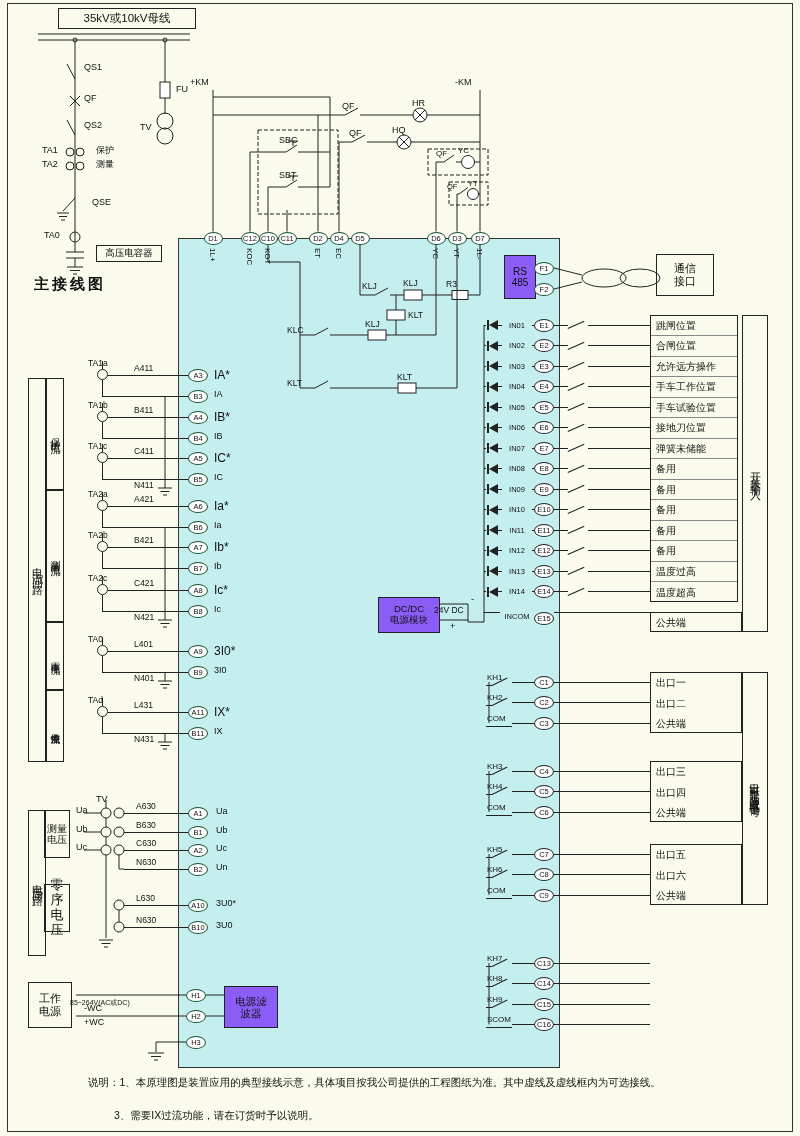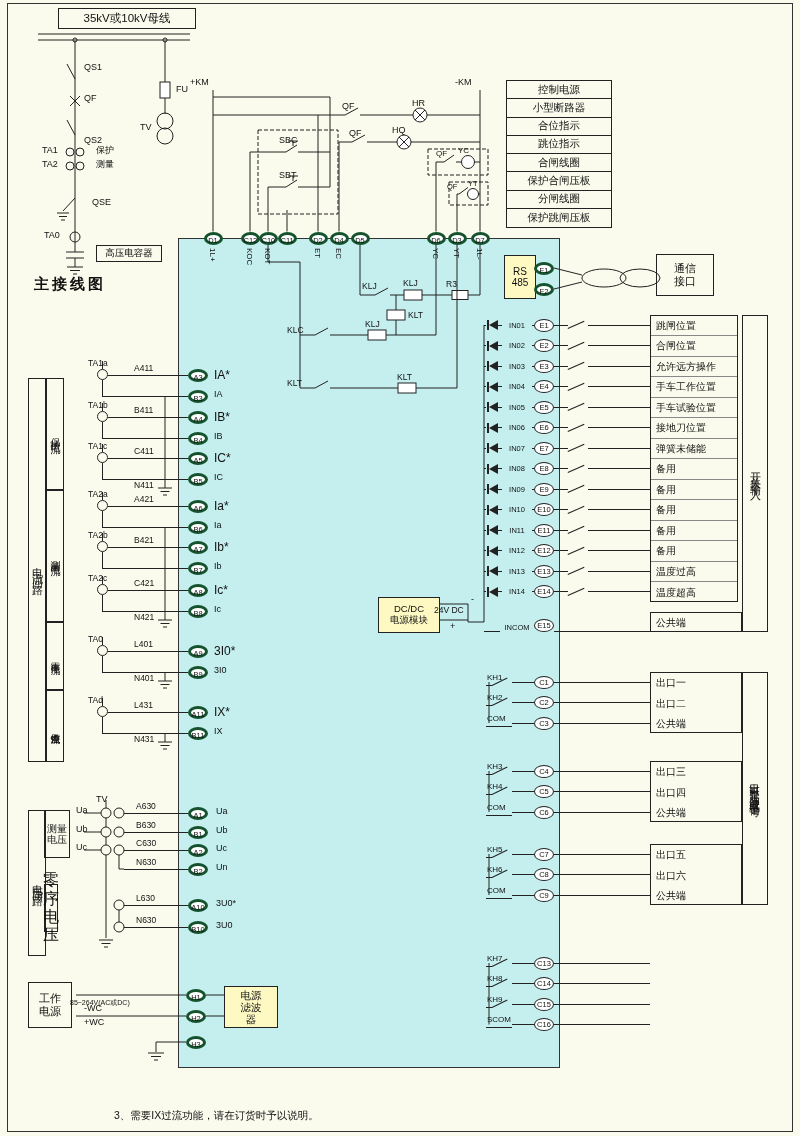--- a/index.html
+++ b/index.html
@@ -7,22 +7,22 @@
 #page{position:relative;width:800px;height:1136px;background:#fafbec;overflow:hidden}
 #frame{position:absolute;left:7px;top:3px;width:786px;height:1129px;border:1px solid #333;z-index:1}
 #device{position:absolute;left:178px;top:238px;width:382px;height:830px;background:#c5eeee;border:1px solid #333;z-index:2}
 svg.layer{position:absolute;left:0;top:0;z-index:3}
 svg line{stroke:#222;stroke-width:1}
 svg circle,svg ellipse,svg rect{stroke:#222;fill:none}
 svg .f{fill:#fff}
 svg .dsh{stroke-dasharray:4 2}
 .lbl{position:absolute;z-index:6;font-size:9px;line-height:1.1;white-space:nowrap}
 .box{position:absolute;z-index:5;border:1px solid #222;display:flex;align-items:center;justify-content:center;text-align:center;line-height:1.15}
-.white{background:#fef9c3}
-.term{position:absolute;width:20px;height:13px;border:3px solid #14532d;border-radius:50%;background:#fff;font-size:7.5px;line-height:11px;text-align:center;z-index:7}
+.white{background:#8b5cf6}
+.term{position:absolute;width:20px;height:13px;border:1px solid #14532d;border-radius:50%;background:#fff;font-size:7.5px;line-height:11px;text-align:center;z-index:7}
 .term-i{width:20px;height:13px;border:1px solid #222;border-radius:50%;background:#fff;font-size:7.5px;line-height:11px;text-align:center;z-index:7;flex:none}
 .wire{height:1px;background:#222;flex:none}
 .grow{flex:1}
 .vstrip{position:absolute;border:1px solid #222;writing-mode:vertical-lr;text-orientation:upright;display:flex;align-items:center;justify-content:center;letter-spacing:4px;font-size:11px;z-index:5;background:transparent}
 
 #topterms{position:absolute;left:0;top:0;z-index:6}
 .tt{position:absolute;top:231.5px;width:20px;height:50px}
 .tt .term{left:0;top:0;width:19px}
 .tt .rot{position:absolute;left:4px;top:16px;writing-mode:vertical-lr;text-orientation:mixed;font-size:8px}
 #topterms .tt:nth-child(1){left:203.5px}#topterms .tt:nth-child(2){left:240.5px}
@@ -36,21 +36,21 @@
 #legend .lrow:last-child{border-bottom:none}
 
 #dinrows{position:absolute;left:484px;top:314.75px;z-index:6}
 .din-row{display:flex;align-items:center;height:20.5px;width:166px}
 .diode{width:12px;height:11px;position:relative;flex:none}
 .diode::before{content:"";position:absolute;right:0;top:0.5px;border-top:5px solid transparent;border-bottom:5px solid transparent;border-right:9px solid #222}
 .diode::after{content:"";position:absolute;left:1px;top:0.5px;width:2px;height:10px;background:#222}
 .in-lab{width:30px;font-size:7.5px;text-align:center;flex:none}
 .sw{width:20px;height:14px;position:relative;flex:none}
 .sw::before{content:"";position:absolute;left:0;bottom:3px;width:18px;height:1px;background:#222;transform:rotate(-24deg);transform-origin:left bottom}
-#incomrow{position:absolute;left:484px;top:611.75px;width:166px;height:20.5px;display:flex;align-items:flex-end;z-index:6}
+#incomrow{position:absolute;left:484px;top:611.75px;width:166px;height:20.5px;display:flex;align-items:flex-start;z-index:6}
 #incomrow .in-lab{width:34px}
 
 .desc-box{position:absolute;border:1px solid #222;z-index:5;--rh:20.5px}
 .desc-box .drow{height:var(--rh);display:flex;align-items:center;padding-left:5px;font-size:10px;border-bottom:1px solid #888}
 .desc-box.plain .drow{border-bottom:none}
 .desc-box .drow:last-child{border-bottom:none}
 
 .outrows{position:absolute;left:486px;z-index:6}
 .out-row{display:flex;align-items:center;height:20.5px;width:164px}
 .kh{width:26px;height:20.5px;position:relative;flex:none}
@@ -275,21 +275,21 @@
         <line x1="156" y1="1042" x2="156" y2="1052"></line>
       <line x1="148" y1="1053" x2="164" y2="1053"></line>
         <line x1="151" y1="1056.5" x2="161" y2="1056.5"></line>
         <line x1="154" y1="1060" x2="158" y2="1060"></line>
     </g>
   </svg>
 
   <div class="box" style="left:58px;top:8px;width:138px;height:21px;font-size:11.5px">35kV或10kV母线</div>
   <span class="lbl" style="left:84px;top:63px">QS1</span>
   <span class="lbl" style="left:84px;top:94px">QF</span>
-  <span class="lbl" style="left:84px;top:136px">QS2</span>
+  <span class="lbl" style="left:84px;top:121px">QS2</span>
   <span class="lbl" style="left:42px;top:146px">TA1</span>
   <span class="lbl" style="left:42px;top:160px">TA2</span>
   <span class="lbl" style="left:96px;top:146px">保护</span>
   <span class="lbl" style="left:96px;top:160px">测量</span>
   <span class="lbl" style="left:92px;top:198px">QSE</span>
   <span class="lbl" style="left:44px;top:231px">TA0</span>
   <div class="box" style="left:96px;top:245px;width:66px;height:17px;font-size:9.5px">高压电容器</div>
   <span class="lbl" style="left:176px;top:85px">FU</span>
   <span class="lbl" style="left:140px;top:123px">TV</span>
   <span class="lbl" style="left:34px;top:276px;font-size:15px;font-weight:bold;letter-spacing:3px">主接线图</span>
@@ -353,31 +353,20 @@
       <div class="tt">
       <div class="term">D3</div>
       <span class="rot">YT</span>
     </div>
       <div class="tt">
       <div class="term">D7</div>
       <span class="rot">1L-</span>
     </div>
     </div>
 
-  <div id="legend">
-
-  <div class="lrow">控制电源</div>
-      <div class="lrow">小型断路器</div>
-      <div class="lrow">合位指示</div>
-      <div class="lrow">跳位指示</div>
-      <div class="lrow">合闸线圈</div>
-      <div class="lrow">保护合闸压板</div>
-      <div class="lrow">分闸线圈</div>
-      <div class="lrow">保护跳闸压板</div>
-    </div>
 
   <div class="box white" style="left:504px;top:255px;width:32px;height:44px;flex-direction:column;font-size:10px">
     <span>RS</span>
     <span>485</span>
   </div>
   <div class="term" style="left:534px;top:261.5px">F1</div>
   <div class="term" style="left:534px;top:282.5px">F2</div>
   <div class="box" style="left:656px;top:254px;width:58px;height:42px;padding:0 13px;font-size:11px">通信接口</div>
 
   <div id="dinrows">
@@ -826,21 +815,21 @@
       <span class="lbl nl">N431</span>
       <div class="term t1">A11</div>
       <div class="term t2">B11</div>
       <span class="lbl l1">IX*</span>
       <span class="lbl l2">IX</span>
     </div>
     </div>
 
   <div class="vstrip" style="left:28px;top:810px;width:18px;height:146px;letter-spacing:4px">电压回路</div>
   <div class="box" style="left:44px;top:810px;width:26px;height:48px;font-size:10px">测量电压</div>
-  <div class="box" style="left:44px;top:884px;width:14px;height:48px;font-size:16px">零序电压</div>
+  <div class="box" style="left:44px;top:884px;width:26px;height:48px;font-size:13px">零序电压</div>
   <span class="lbl" style="left:76px;top:806px">Ua</span>
   <span class="lbl" style="left:76px;top:825px">Ub</span>
   <span class="lbl" style="left:76px;top:843px">Uc</span>
   <span class="lbl" style="left:96px;top:795px">TV</span>
   <div id="vrows">
 
   <div class="vrow">
       <span class="lbl vwl">A630</span>
       <span class="vw"></span>
       <div class="term vt">A1</div>
@@ -878,16 +867,17 @@
     </div>
     </div>
 
   <div class="box" style="left:28px;top:982px;width:44px;height:46px;padding:0 6px;font-size:11px">工作电源</div>
   <span class="lbl" style="left:84px;top:1018px">+WC</span>
   <span class="lbl" style="left:70px;top:999px;font-size:7px">85~264V(AC或DC)</span>
   <span class="lbl" style="left:84px;top:1004px">-WC</span>
   <div class="term" style="left:186px;top:988.5px">H1</div>
   <div class="term" style="left:186px;top:1009.5px">H2</div>
   <div class="term" style="left:186px;top:1035.5px">H3</div>
-  <div class="box white" style="left:224px;top:986px;width:54px;height:42px;padding:0 14px;font-size:10.5px">电源滤波器</div>
-
+  <div class="box white" style="left:224px;top:986px;width:54px;height:42px;padding:0 8px;font-size:10.5px">电源滤波器</div>
+
+  <span class="note" style="left:88px;top:1076px">说明：1、本原理图是装置应用的典型接线示意，具体项目按我公司提供的工程图纸为准。其中虚线及虚线框内为可选接线。</span>
   <span class="note" style="left:114px;top:1109px">3、需要IX过流功能，请在订货时予以说明。</span>
 </div>
 
 </body></html>

